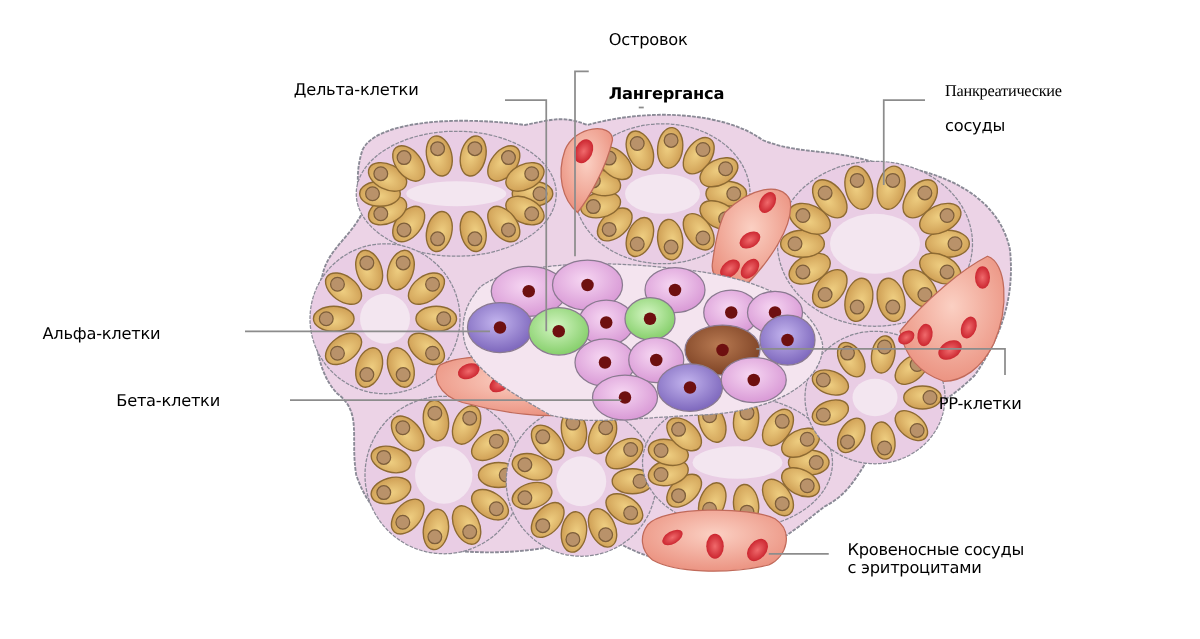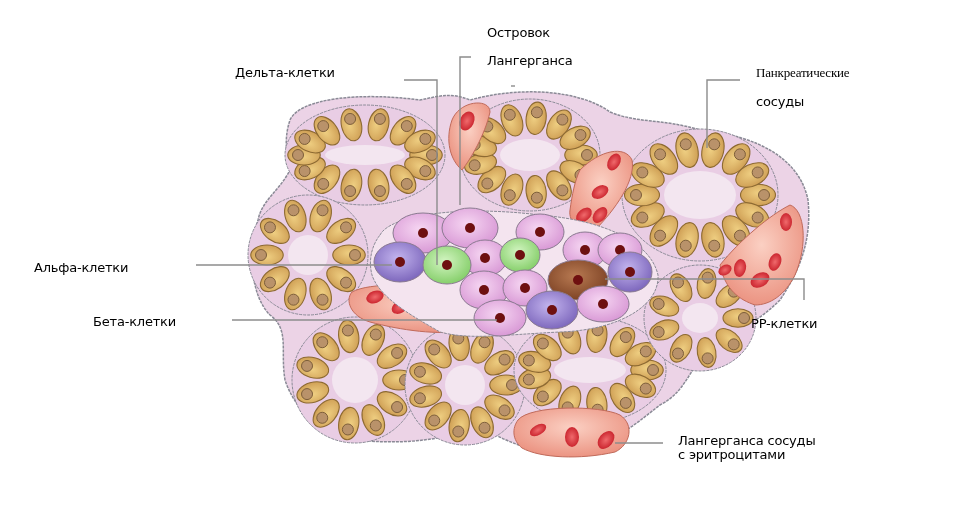--- a/index.html
+++ b/index.html
@@ -377,20 +377,20 @@
     <polyline points="740,80 707,80 707,148"></polyline>
     <line x1="196" y1="265" x2="392" y2="265"></line>
     <line x1="232" y1="320" x2="497" y2="320"></line>
     <polyline points="605,279 804,279 804,300"></polyline>
     <line x1="615" y1="443" x2="663" y2="443"></line>
   </g>
 </svg>
 
 <div class="lbl" style="left:235px; top:62px;">Дельта-клетки</div>
 <div class="lbl" style="left:487px; top:22px;">Островок</div>
-<div class="lbl" style="left:487px; top:50px;">Лангерганса</div>
+<div class="lbl" style="left:487px; top:65px;font-weight:bold;">Лангерганса</div>
 <div class="lbl" style="left:756px; top:62px;font-family:Liberation Serif, serif;">Панкреатические</div>
 <div class="lbl" style="left:756px; top:91px;">сосуды</div>
 <div class="lbl" style="left:34px; top:257px;">Альфа-клетки</div>
 <div class="lbl" style="left:93px; top:311px;text-align:right;">Бета-клетки</div>
 <div class="lbl" style="left:751px; top:313px;">PP-клетки</div>
-<div class="lbl" style="left:678px; top:430px;">Лангерганса сосуды</div>
+<div class="lbl" style="left:678px; top:430px;">Кровеносные сосуды</div>
 <div class="lbl" style="left:678px; top:444px;">с эритроцитами</div>
 
 </body></html>

